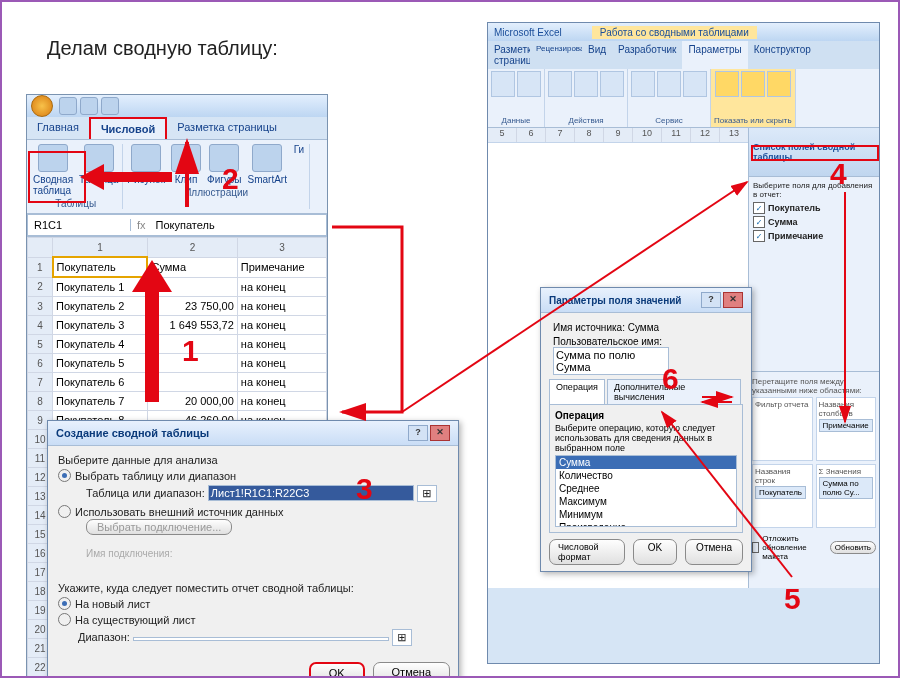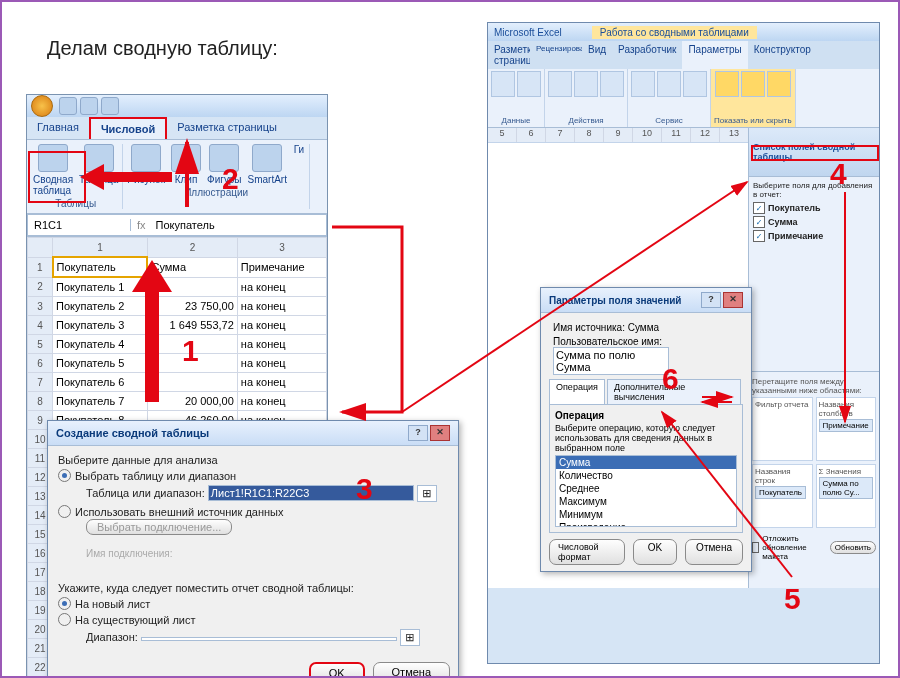--- a/index.html
+++ b/index.html
@@ -314,21 +314,21 @@
       </div>
       <div style="margin-top:23px">Укажите, куда следует поместить отчет сводной таблицы:</div>
       <div class="radio">
           <span class="dot on"></span>
           <span>На новый лист</span>
         </div>
       <div class="radio">
           <span class="dot"></span>
           <span>На существующий лист</span>
         </div>
-      <div style="margin-left:28px">
+      <div style="margin-left:20px">
         <span>Диапазон:</span>
         <span class="txt" style="width:250px"></span>
         <span class="txt" style="width:14px;text-align:center">⊞</span>
       </div>
     </div>
     <div class="dlg-buttons">
       <div class="btn primary">OK</div>
       <div class="btn">Отмена</div>
     </div>
   </div>

